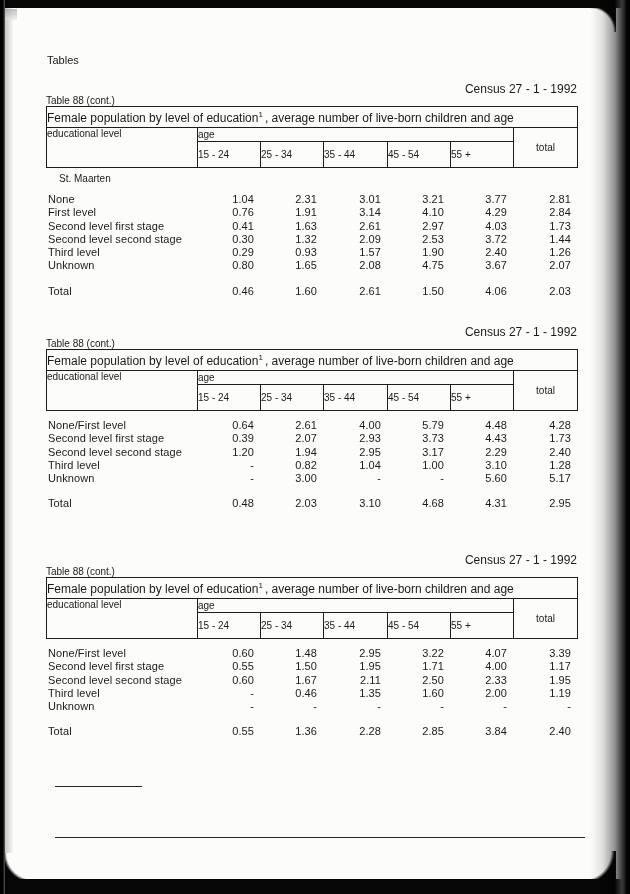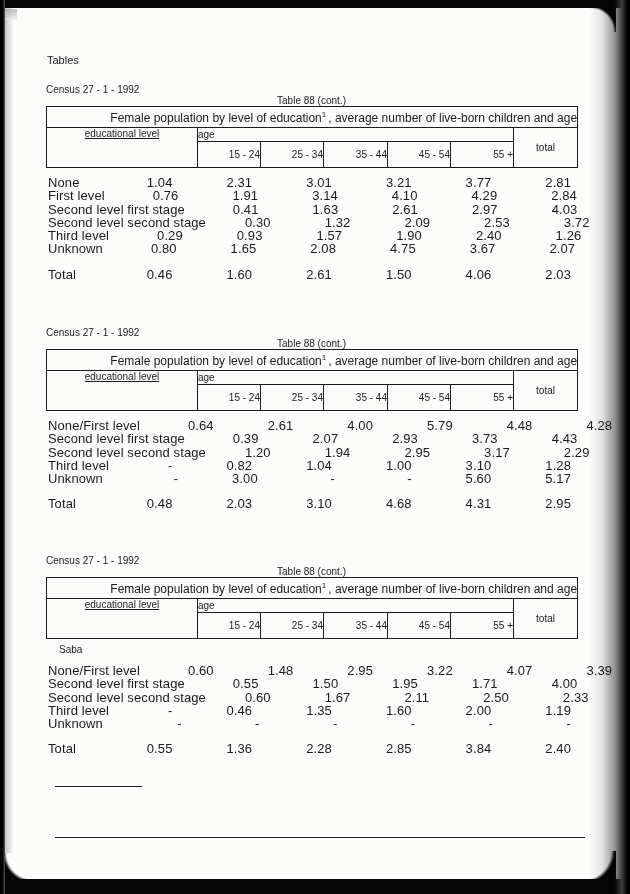--- a/index.html
+++ b/index.html
@@ -31,36 +31,36 @@
   .page-header { position:absolute; left:47px; top:41px; font-size:11px;margin-top:13px; }
   .fnote-rule  { position:absolute; left:55px; top:786px; width:87px; border-top:1.5px solid #242424; }
   .fnote       { position:absolute; left:47px; top:790px; font-size:8.5px; letter-spacing:.1px; }
   .bottom-rule { position:absolute; left:55px; top:837px; width:530px; border-top:1.5px solid #242424; }
   .pagenum     { position:absolute; left:0; top:843px; width:622px; text-align:center; font-size:10px; }
 
   
   .table-block { position:absolute; left:46px; width:531px; }
   #t0 { top:84px; } #t1 { top:327px; } #t2 { top:555px; }
 
-  .census { font-size:10px; line-height:11px; }
-  .tlabel { font-size:10px; line-height:11px;text-align:center; }
+  .census { text-align:right; font-size:12px; line-height:11px; }
+  .tlabel { font-size:10px; line-height:11px; }
 
   table.htable { border-collapse:collapse; table-layout:fixed; width:531px; }
   table.htable td { border:1.5px solid #1c1c1c; padding:0; }
-  .title-cell { font-size:12px; text-align:right; height:20px; padding:1px 0 2px 0; white-space:nowrap;border-radius:7px; }
+  .title-cell { font-size:12px; text-align:left; height:20px; padding:1px 0 2px 0; white-space:nowrap;border-radius:7px; }
   .title-cell sup { font-size:8px; margin-right:2px; }
-  .edu-cell   { font-size:10px; text-align:center; vertical-align:top; padding-top:3px;text-decoration:underline; }
+  .edu-cell   { font-size:10px; text-align:left; vertical-align:top; padding-top:3px; }
   .age-cell   { font-size:10px; text-align:left; height:13px; line-height:13px; }
-  .range-cell { font-size:10px; text-align:right; height:25px; }
+  .range-cell { font-size:10px; text-align:left; height:25px; }
   .total-cell { font-size:10px; text-align:center; vertical-align:middle; }
 
   .region { margin:5px 0 0 13px; font-size:10px; height:12px; line-height:12px; }
 
   .data-rows { margin-top:8px; }
-  .data-row  { display:flex; height:13.3px; line-height:13px; font-size:13px; letter-spacing:.1px;gap:48px; }
+  .data-row  { display:flex; height:13.3px; line-height:13px; font-size:11px; letter-spacing:.1px; }
   .row-label { width:151px; box-sizing:border-box; padding-left:2px; white-space:nowrap; }
   .cell      { width:63px; box-sizing:border-box; text-align:right; padding-right:6px; }
   .data-row .cell:nth-child(4), .data-row .cell:nth-child(7) { width:64px; }
   .total-wrap { margin-top:12px; }
 </style>
 </head>
 <body>
 
 <div class="page">
   <div class="page-header">Tables</div>
@@ -90,20 +90,21 @@
         </tr>
         <tr>
           <td class="range-cell">15 - 24</td>
           <td class="range-cell">25 - 34</td>
           <td class="range-cell">35 - 44</td>
           <td class="range-cell">45 - 54</td>
           <td class="range-cell">55 +</td>
         </tr>
       </tbody>
     </table>
+    <div class="region">St. Maarten</div>
     <div class="data-rows">
           <div class="data-row">
             <span class="row-label">None</span>
             <span class="cell">1.04</span>
             <span class="cell">2.31</span>
             <span class="cell">3.01</span>
             <span class="cell">3.21</span>
             <span class="cell">3.77</span>
             <span class="cell">2.81</span>
           </div>
@@ -281,21 +282,20 @@
         </tr>
         <tr>
           <td class="range-cell">15 - 24</td>
           <td class="range-cell">25 - 34</td>
           <td class="range-cell">35 - 44</td>
           <td class="range-cell">45 - 54</td>
           <td class="range-cell">55 +</td>
         </tr>
       </tbody>
     </table>
-    <div class="region">Saba</div>
     <div class="data-rows">
           <div class="data-row">
             <span class="row-label">None/First level</span>
             <span class="cell">0.60</span>
             <span class="cell">1.48</span>
             <span class="cell">2.95</span>
             <span class="cell">3.22</span>
             <span class="cell">4.07</span>
             <span class="cell">3.39</span>
           </div>

